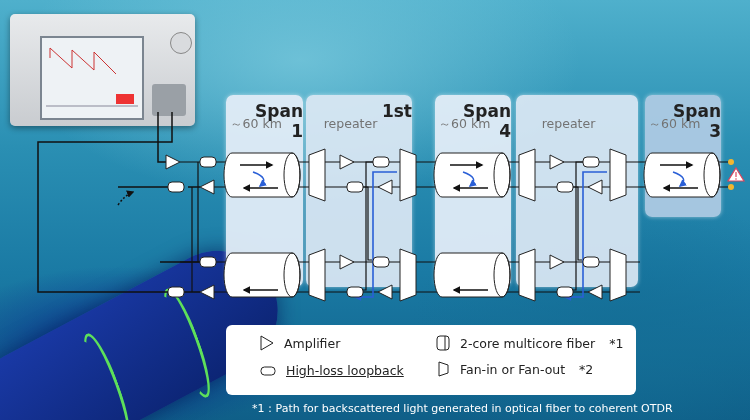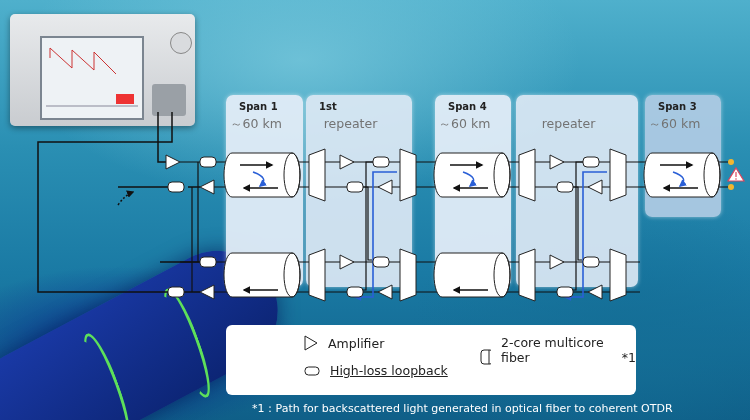--- a/index.html
+++ b/index.html
@@ -16,24 +16,24 @@
     box-shadow:0 0 20px rgba(0,20,80,0.6);}
   .bg-ring{position:absolute;width:18px;height:110px;border:3px solid #5de05a;border-radius:50%;border-left-color:transparent;}
   .instrument{position:absolute;left:10px;top:14px;width:185px;height:112px;background:linear-gradient(#e8eaec,#c9ccd0);
     border-radius:5px;box-shadow:0 2px 6px rgba(0,0,0,0.4);}
   .instrument .screen{position:absolute;left:30px;top:22px;width:100px;height:80px;background:#eef2f5;border:2px solid #7b8590;}
   .instrument .ports{position:absolute;left:142px;top:70px;width:34px;height:32px;background:#9aa0a6;border-radius:3px;}
   .instrument .knob{position:absolute;left:160px;top:18px;width:20px;height:20px;border-radius:50%;background:#d9dbde;border:1px solid #888;}
   .col{position:absolute;top:95px;height:192px;border-radius:7px;background:rgba(220,232,244,0.92);box-shadow:0 0 4px rgba(255,255,255,0.5);}
   .col.span{background:rgba(226,236,247,0.95);}
   .col.span3{background:rgba(180,205,230,0.9);height:122px;}
-  .col-title{position:absolute;left:13px;right:0;text-align:left;top:6px;font-size:10px;font-weight:bold;color:#222;}
+  .col-title{position:absolute;left:13px;right:0;text-align:right;top:6px;font-size:17px;font-weight:bold;color:#222;}
   .col-sub{position:absolute;left:0;right:17px;text-align:center;top:21px;font-size:12.5px;color:#737373;}
   .legend{position:absolute;left:226px;top:325px;width:410px;height:70px;background:#fff;border-radius:6px;}
-  .leg-item{position:absolute;display:flex;align-items:center;font-size:12.5px;color:#222;margin-left:44px;}
+  .leg-item{position:absolute;display:flex;align-items:center;font-size:12.5px;color:#222;}
   .leg-item svg{margin-right:10px;}
   .footnote{position:absolute;left:252px;top:401px;font-size:11px;color:#fff;}
   svg.diagram{position:absolute;left:0;top:0;}
 </style>
 </head>
 <body>
 
 <div class="bg-cable"></div>
 <div class="bg-ring" style="left:175px;top:285px;transform:rotate(-20deg);"></div>
 <div class="bg-ring" style="left:95px;top:330px;transform:rotate(-20deg);"></div>
@@ -211,15 +211,22 @@
     <span>High-loss loopback</span>
   </div>
   <div class="leg-item" style="left:210px;top:10px;align-items:flex-end;">
     <svg width="14" height="16">
         <rect x="1" y="1" width="12" height="14" rx="3" fill="#fff" stroke="#222"></rect>
         <line x1="9" y1="1" x2="9" y2="15" stroke="#222"></line>
       </svg>
     <span>2-core multicore fiber</span>
     <span style="margin-left:14px;">*1</span>
   </div>
+  <div class="leg-item" style="left:212px;top:36px;">
+    <svg width="12" height="16">
+        <path d="M1,1 L10,4 L10,12 L1,15 Z" fill="#fff" stroke="#222"></path>
+      </svg>
+    <span>Fan-in or Fan-out</span>
+    <span style="margin-left:14px;">*2</span>
+  </div>
 </div>
 
 <div class="footnote">*1：Path for backscattered light generated in optical fiber to coherent OTDR</div>
 
 </body></html>

